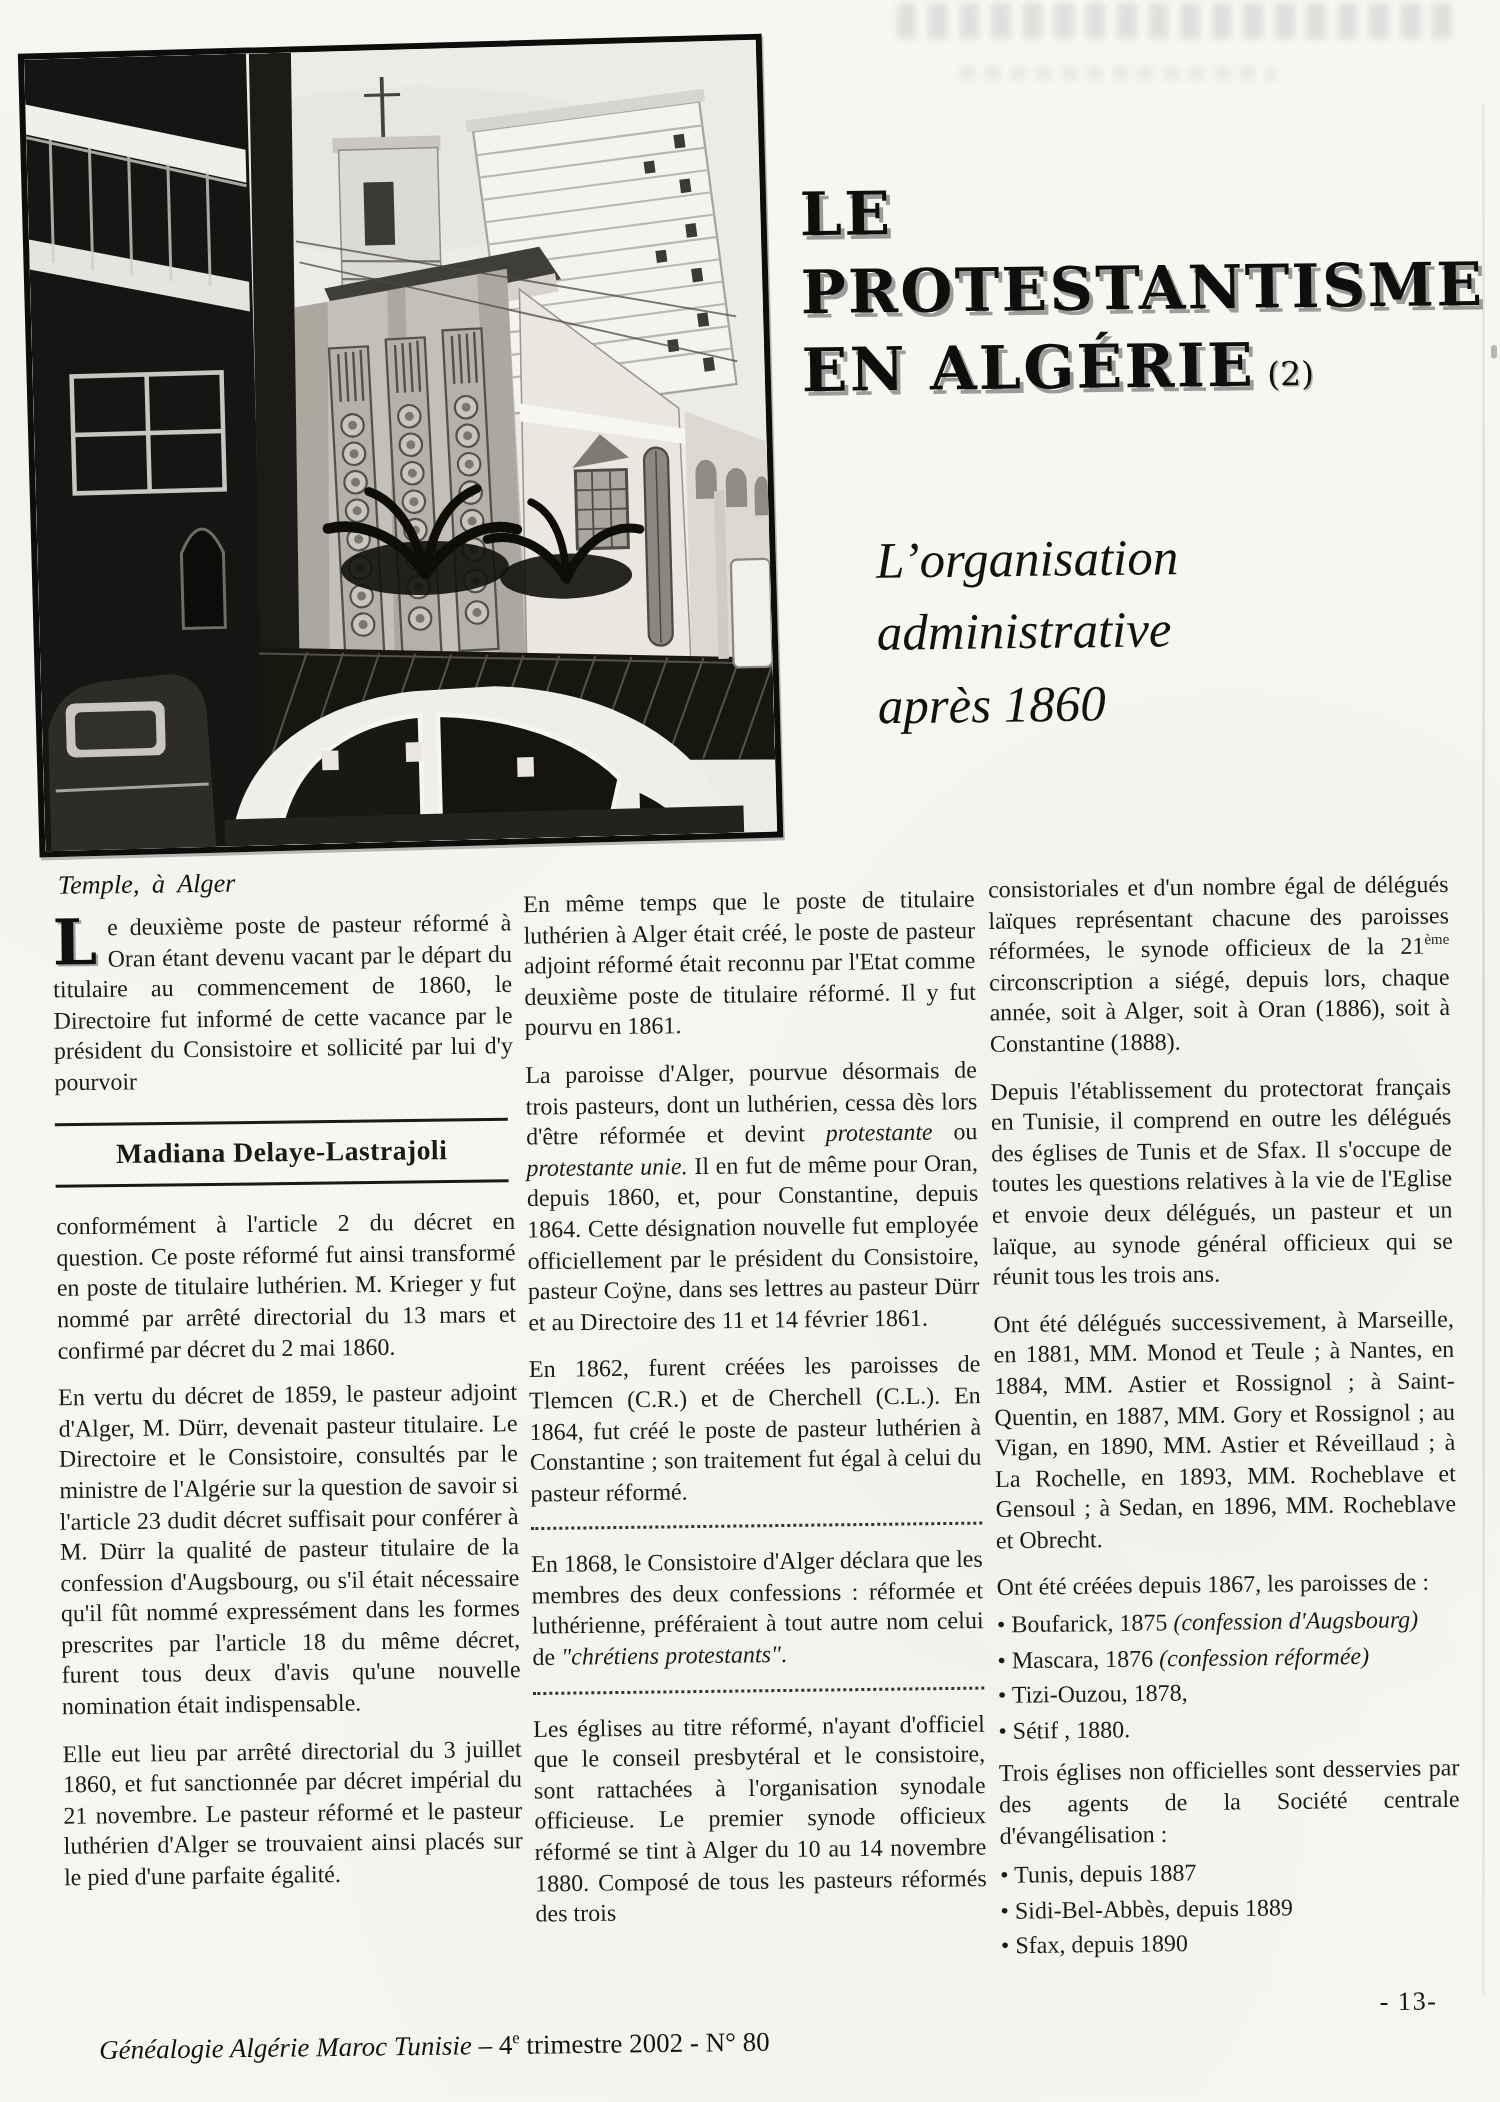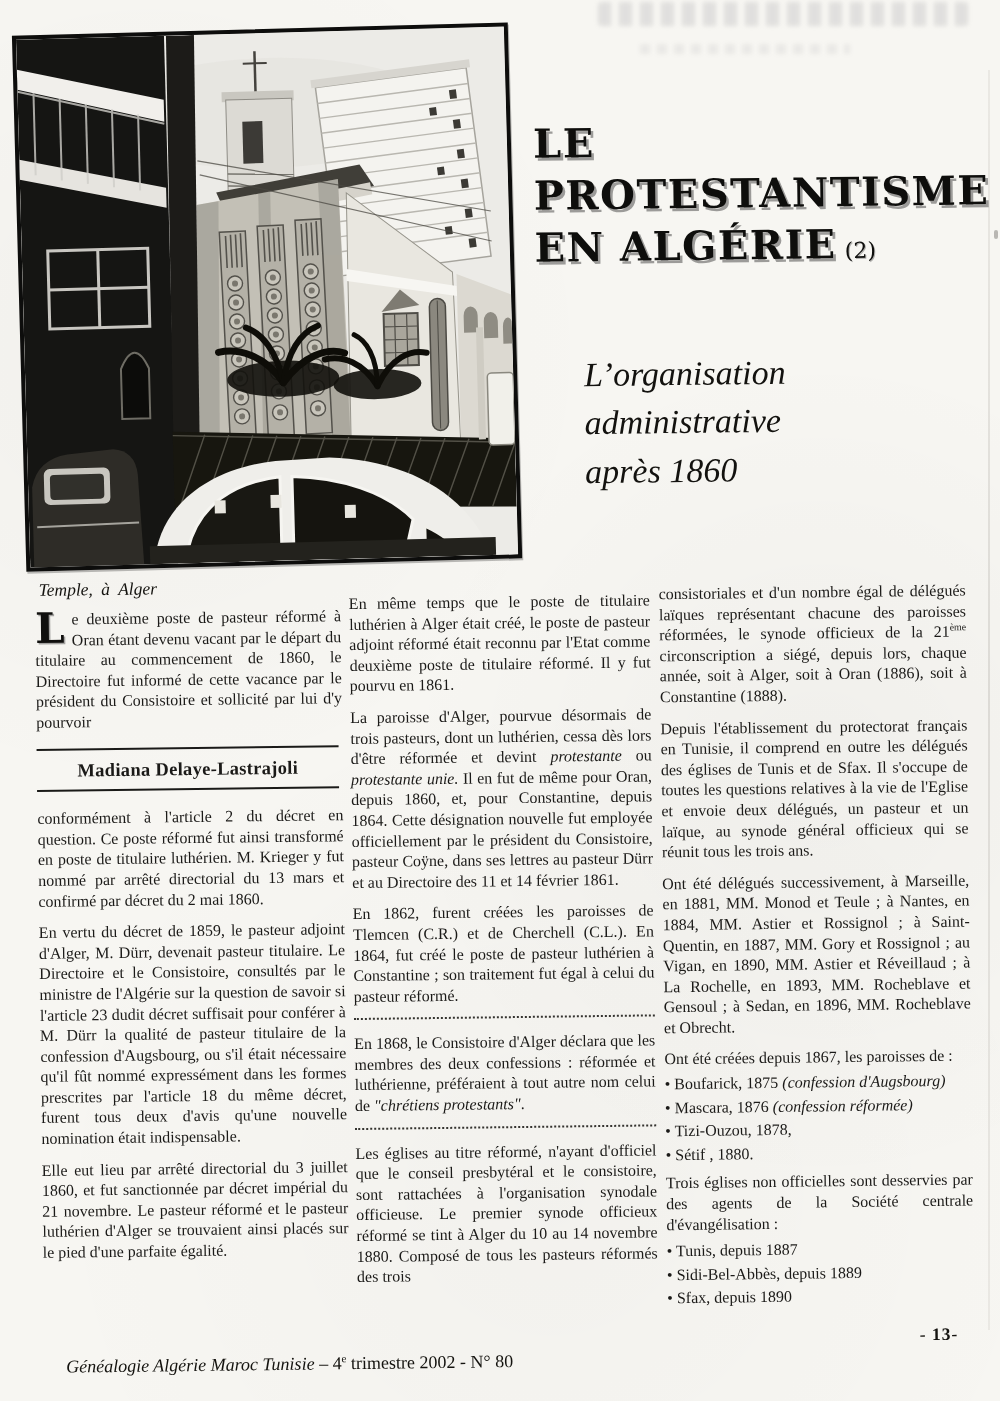--- a/index.html
+++ b/index.html
@@ -56,21 +56,21 @@
            font-size:42px;line-height:34px;padding:2px 7px 0 0;color:#0f0f0d;
            text-shadow:1.5px 1.5px 0 rgba(40,40,40,.4);}
   .author-box{margin:15px 4px 17px 0;padding:10px 0 9px;text-align:center;
               border-top:2px solid #1a1a18;border-bottom:2px solid #1a1a18;
               font-weight:700;font-size:18.5px;letter-spacing:.3px;}
   .dotted{border:none;border-bottom:2.6px dotted #34332f;margin:4px 0 14px;height:0;}
 
   
   .footer{position:absolute;left:58px;top:1351px;font-size:18px;color:#14130f;}
   .footer .it{font-style:italic;}
-  .pagenum{position:absolute;left:912px;top:1329px;font-size:17.5px;letter-spacing:1px;color:#14130f;font-weight:bold;}
+  .pagenum{position:absolute;left:912px;top:1329px;font-size:17.5px;letter-spacing:1px;color:#14130f;}
 </style>
 </head>
 <body>
 
 <div class="page">
 
   <div class="ghost-text"></div>
   <div class="ghost-text2"></div>
   <div class="edge-line"></div>
   <div class="edge-mark"></div>

